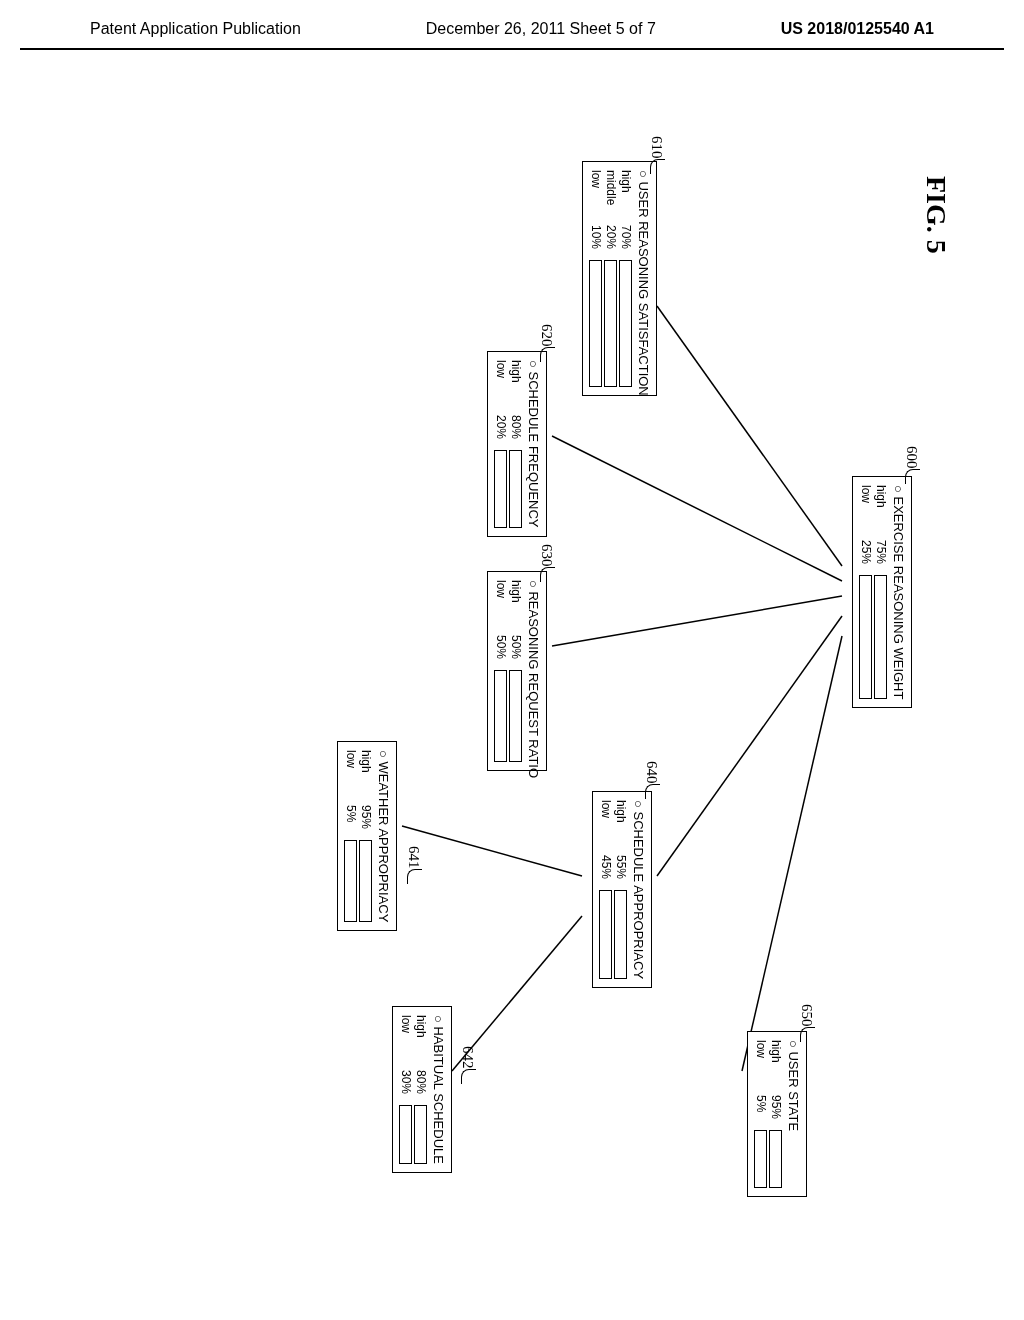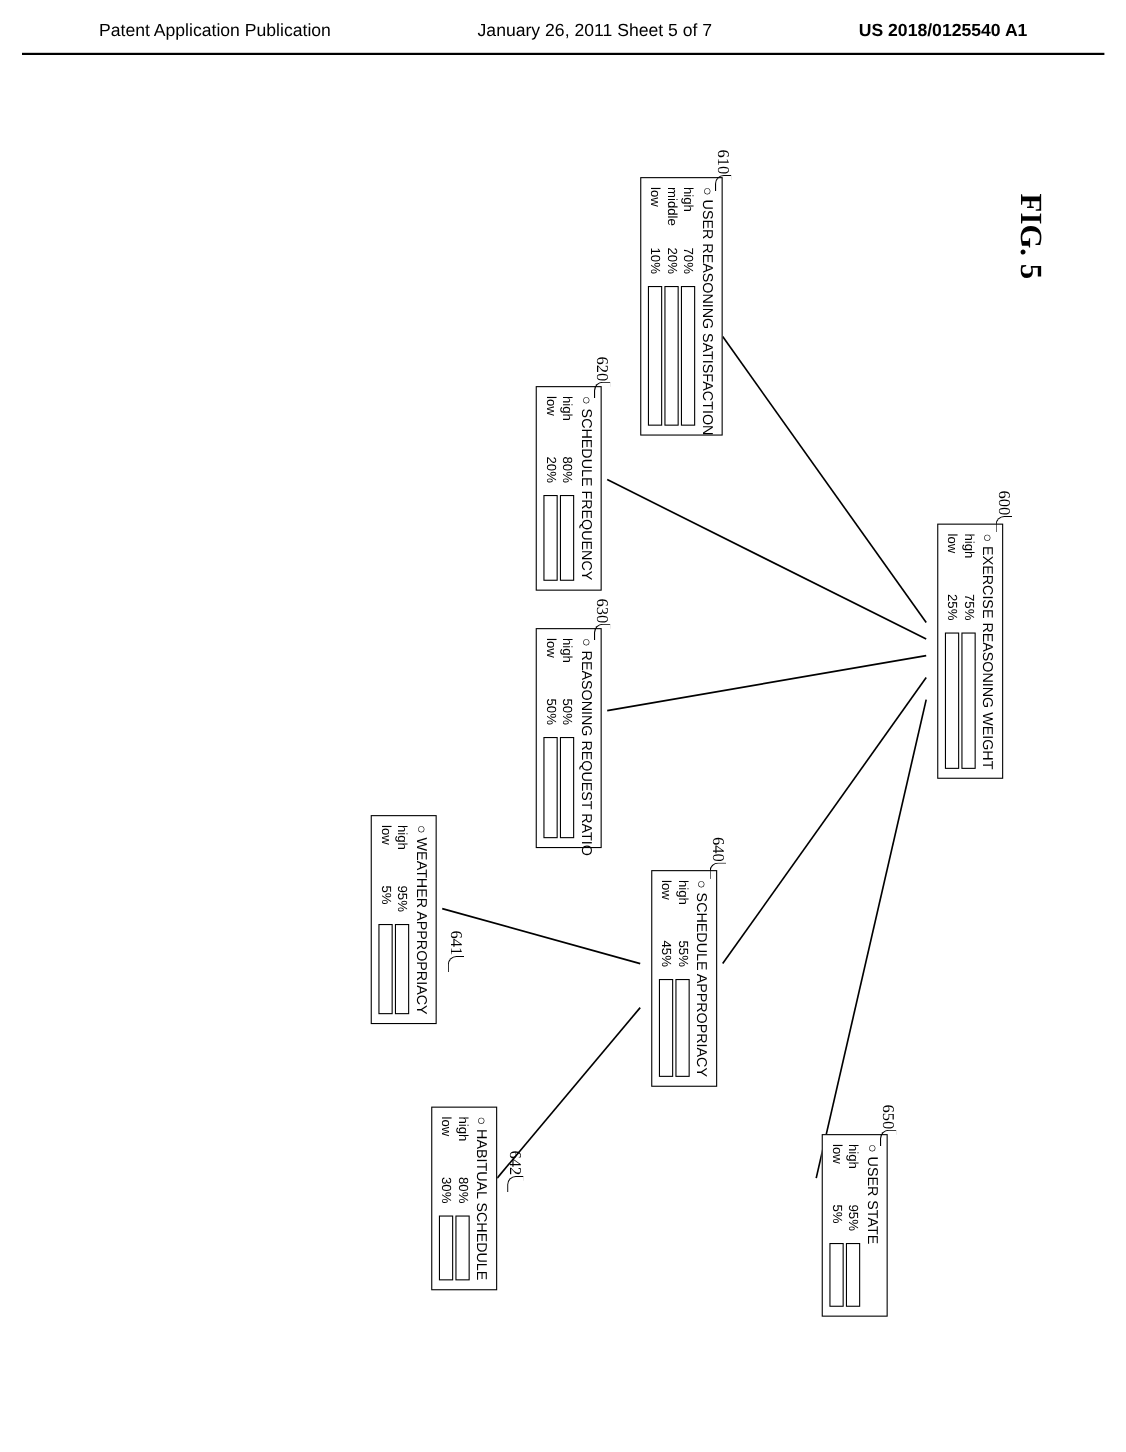--- a/index.html
+++ b/index.html
@@ -20,21 +20,21 @@
     .bar-hatch { height: 100%; background: repeating-linear-gradient(45deg, black, black 2px, white 2px, white 4px); }
     .ref { position: absolute; font-size: 15px; font-family: 'Times New Roman', serif; }
     .ref-hook { display: inline-block; width: 15px; height: 15px; border-left: 1px solid black; border-bottom: 1px solid black; border-radius: 0 0 0 8px; margin-right: 2px; vertical-align: top; }
     svg.edges { position: absolute; top: 0; left: 0; width: 100%; height: 100%; pointer-events: none; }
   </style>
 </head>
 <body>
 
 <div class="header">
   <span>Patent Application Publication</span>
-  <span>January 26, 2011  Sheet 5 of 7</span>
+  <span>December 26, 2011  Sheet 5 of 7</span>
   <span class="bold">US 2018/0125540 A1</span>
 </div>
 
 <div class="rotated-container">
   <div class="fig-label">FIG. 5</div>
 
   <svg class="edges">
     <line x1="390" y1="70" x2="130" y2="255" stroke="black" stroke-width="1.5"></line>
     <line x1="405" y1="70" x2="260" y2="360" stroke="black" stroke-width="1.5"></line>
     <line x1="420" y1="70" x2="470" y2="360" stroke="black" stroke-width="1.5"></line>

